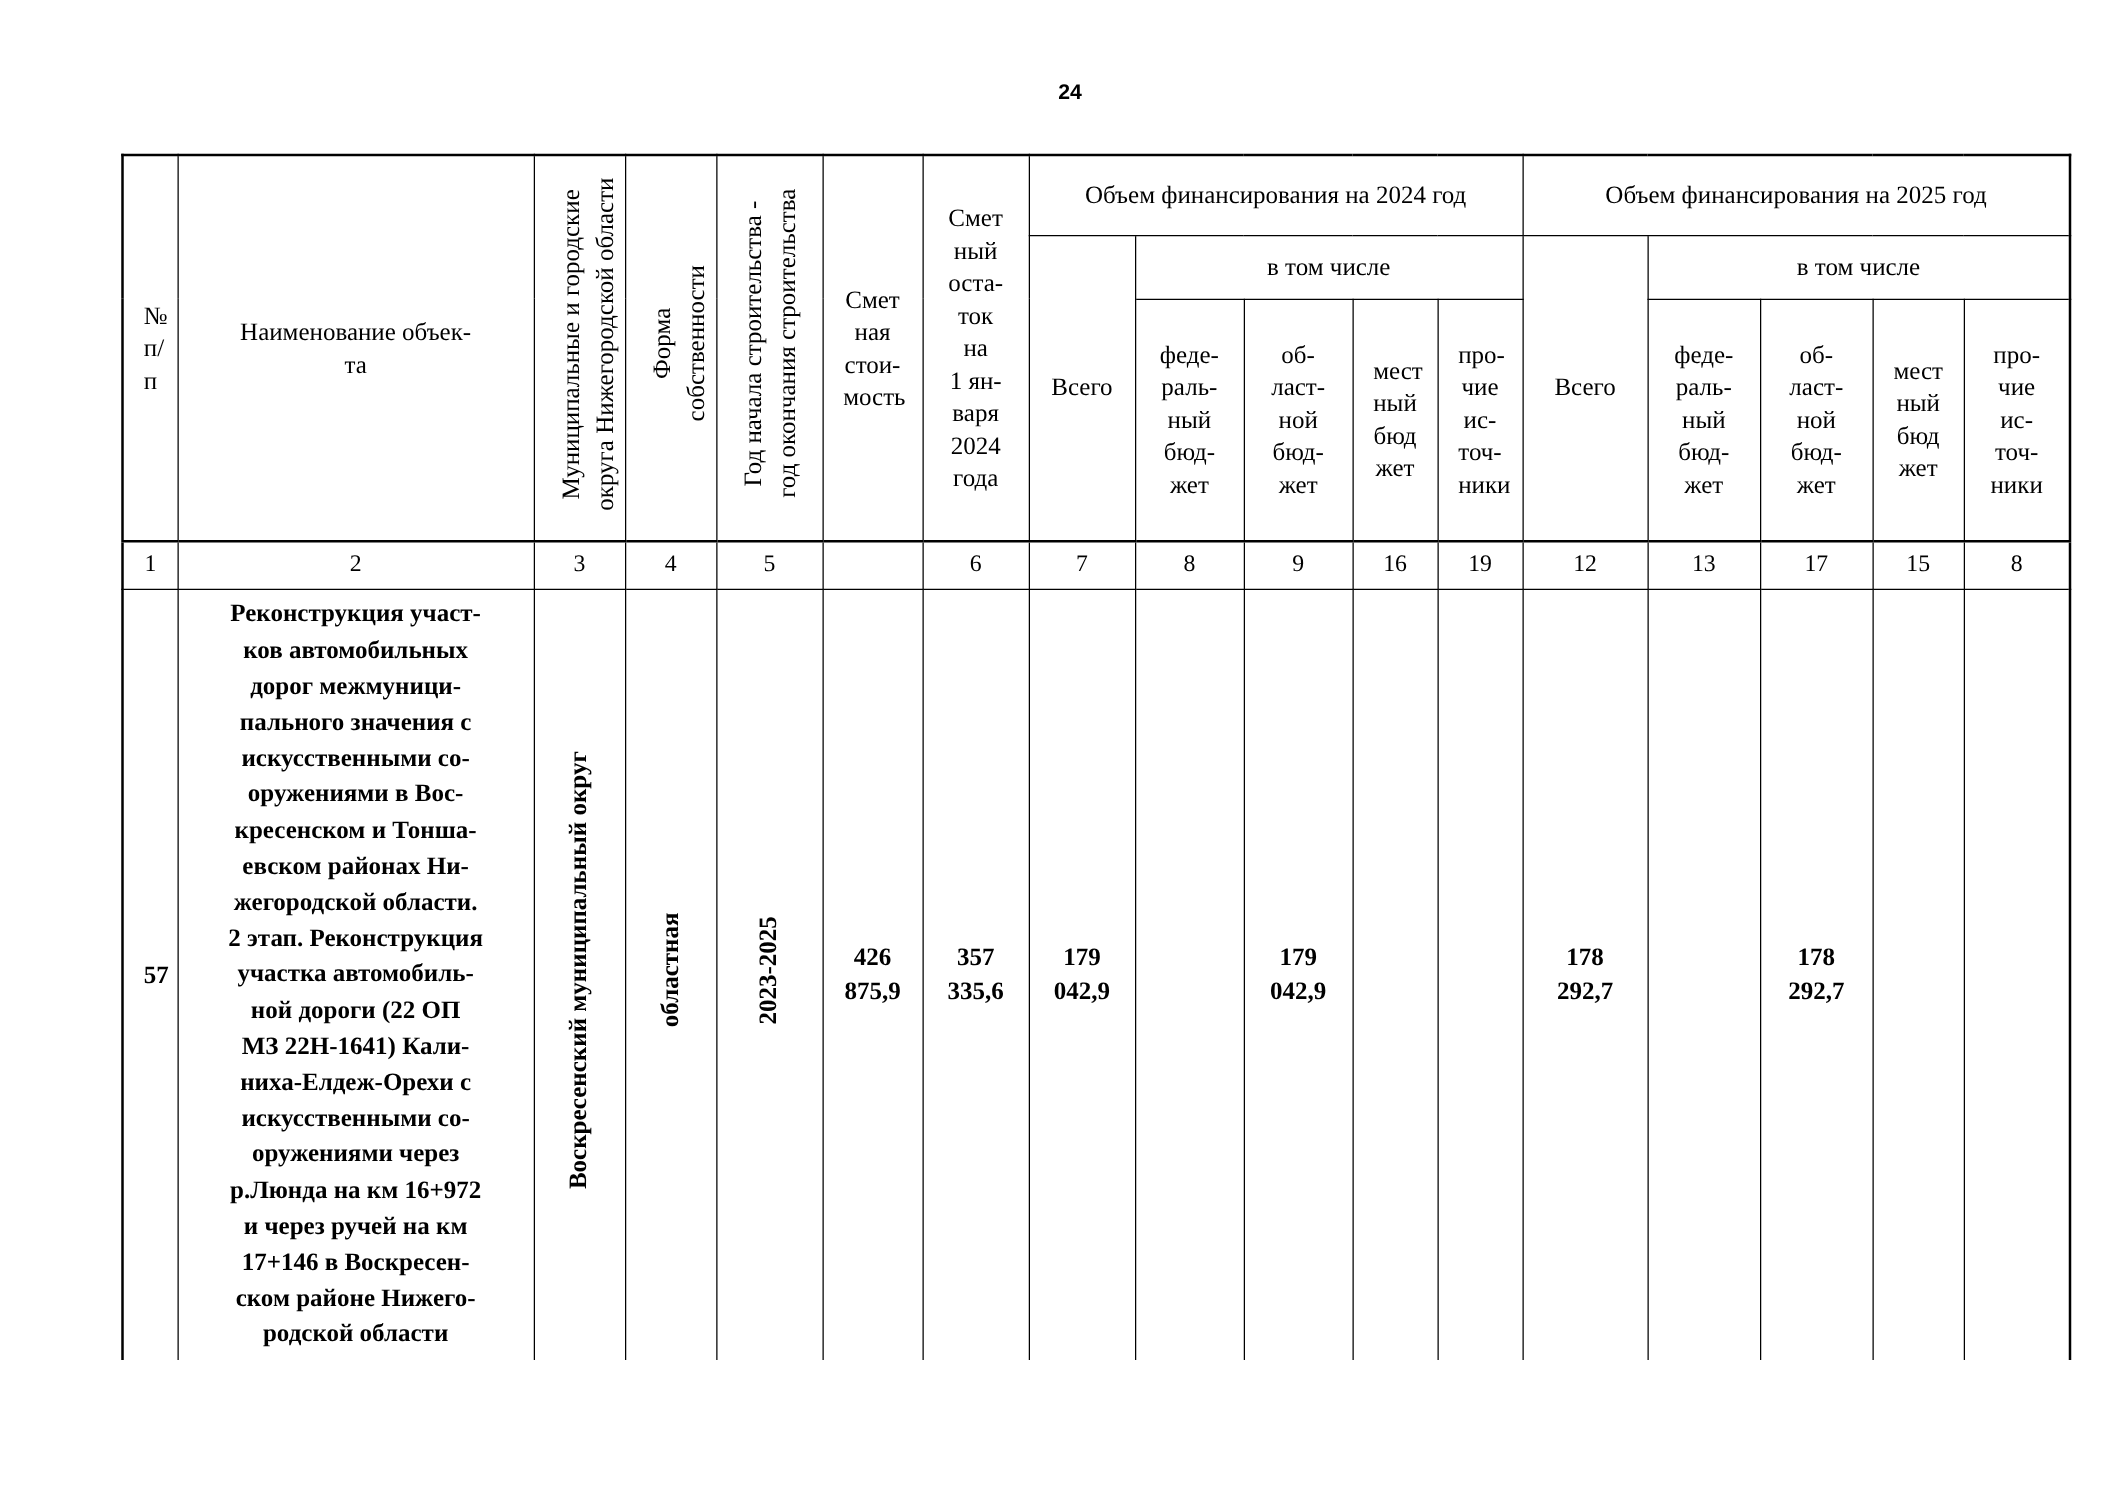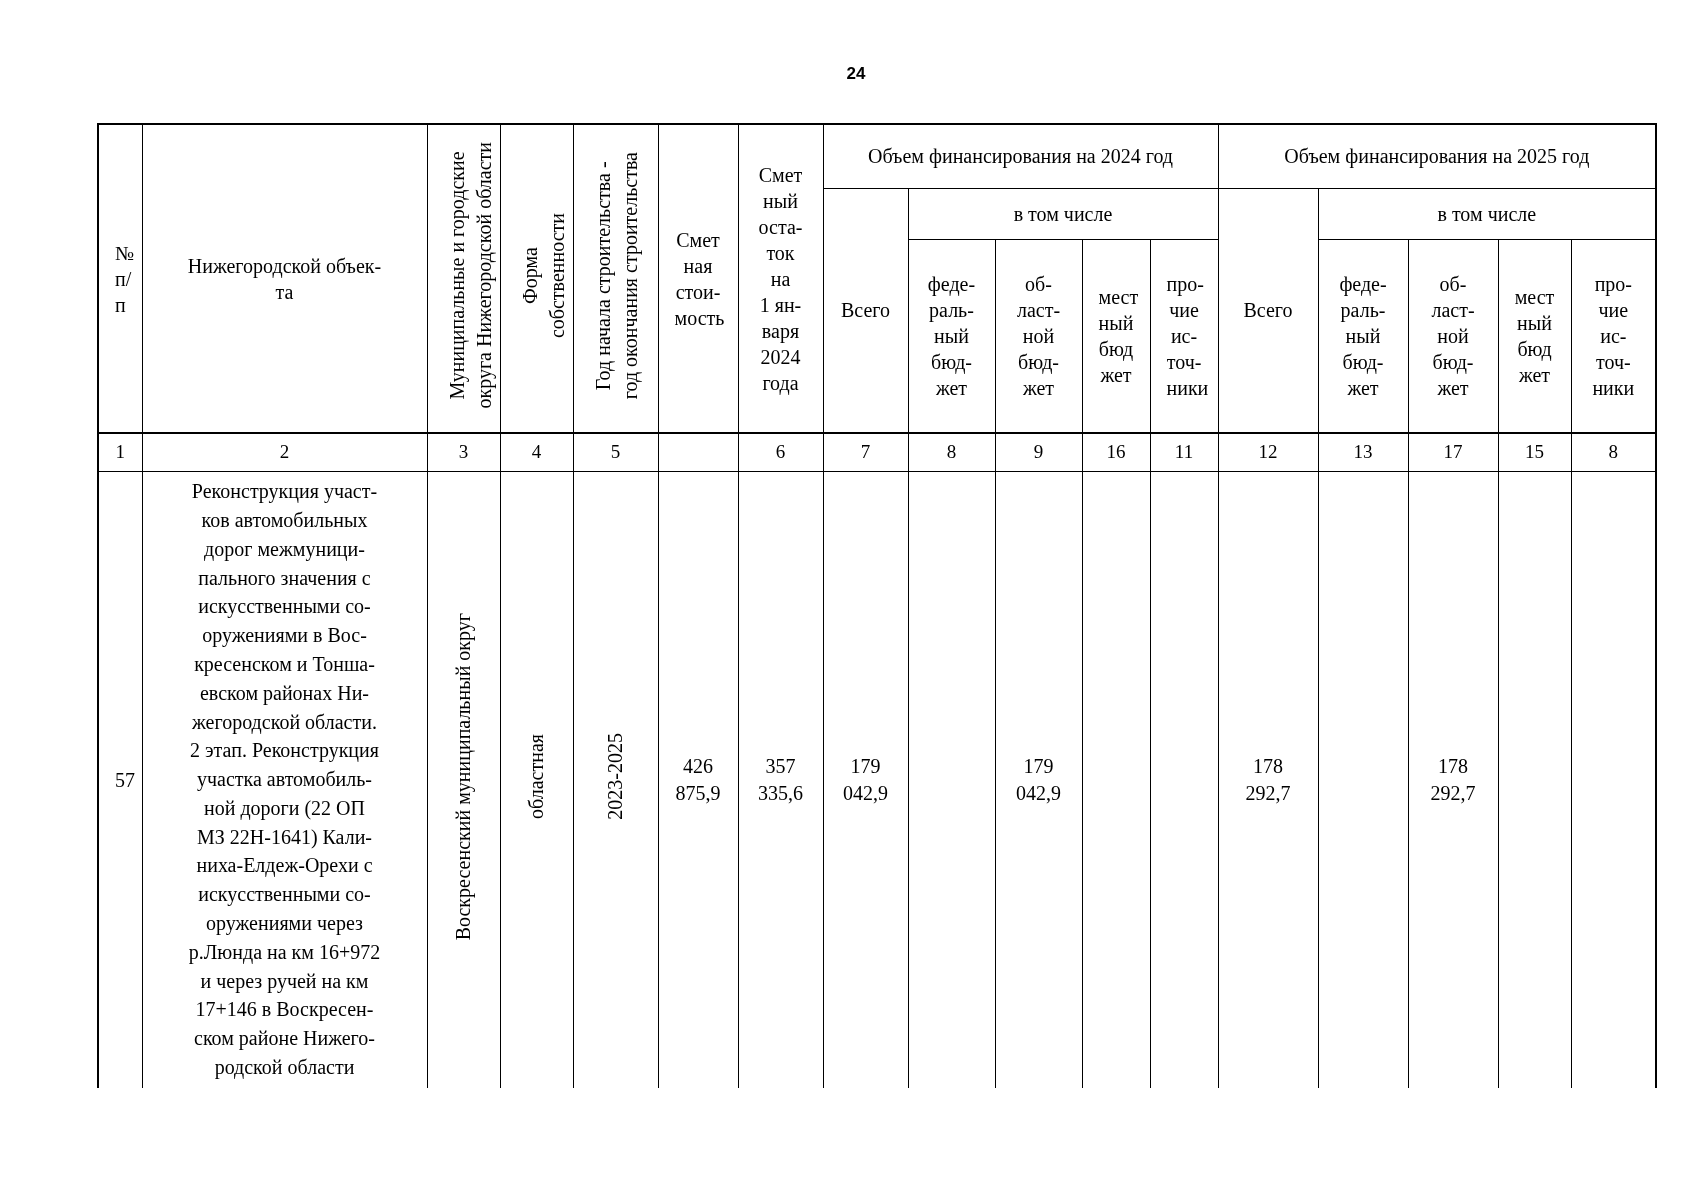--- a/index.html
+++ b/index.html
@@ -47,21 +47,21 @@
   }
   tr.h1 { height: 64px; }
   tr.h2 { height: 51px; }
   tr.h3 { height: 194px; }
   tr.nums { height: 38px; }
   tr.data { height: 618px; }
   tr.nums td {
     border-top: 2px solid #000000;
     font-size: 19px;
   }
-  tr.data td { border-bottom: 3px solid #404040; }
+  tr.data td { border-bottom: 1px solid #404040; font-weight: bold; }
   td.name-cell {
     text-align: left;
     vertical-align: top;
     padding: 4px 6px 4px 12px;
     line-height: 28.8px;
   }
   .vtext {
     writing-mode: vertical-rl;
     transform: rotate(180deg);
     white-space: pre-line;
@@ -97,21 +97,21 @@
         <col style="width:90px">
         <col style="width:90px">
         <col style="width:73px">
       <col style="width:85px">
     </colgroup>
 
     <tbody>
         <tr class="h1">
       <td rowspan="3">№
 п/п</td>
-      <td rowspan="3">Нижегородской объек-
+      <td rowspan="3">Наименование объек-
 та</td>
       <td rowspan="3"><span class="vtext">Муниципальные и городские
 округа Нижегородской области</span></td>
       <td rowspan="3"><span class="vtext">Форма
 собственности</span></td>
       <td rowspan="3"><span class="vtext">Год начала строительства -
 год окончания строительства</span></td>
       <td rowspan="3">Смет
 ная
 стои-
@@ -181,21 +181,21 @@
       <td>2</td>
       <td>3</td>
       <td>4</td>
       <td>5</td>
       <td></td>
       <td>6</td>
       <td>7</td>
       <td>8</td>
       <td>9</td>
       <td>16</td>
-      <td>11</td>
+      <td>19</td>
       <td>12</td>
       <td>13</td>
       <td>17</td>
       <td>15</td>
       <td>8</td>
     </tr>
 
     <tr class="data">
       <td>57</td>
       <td class="name-cell">Реконструкция участ-

